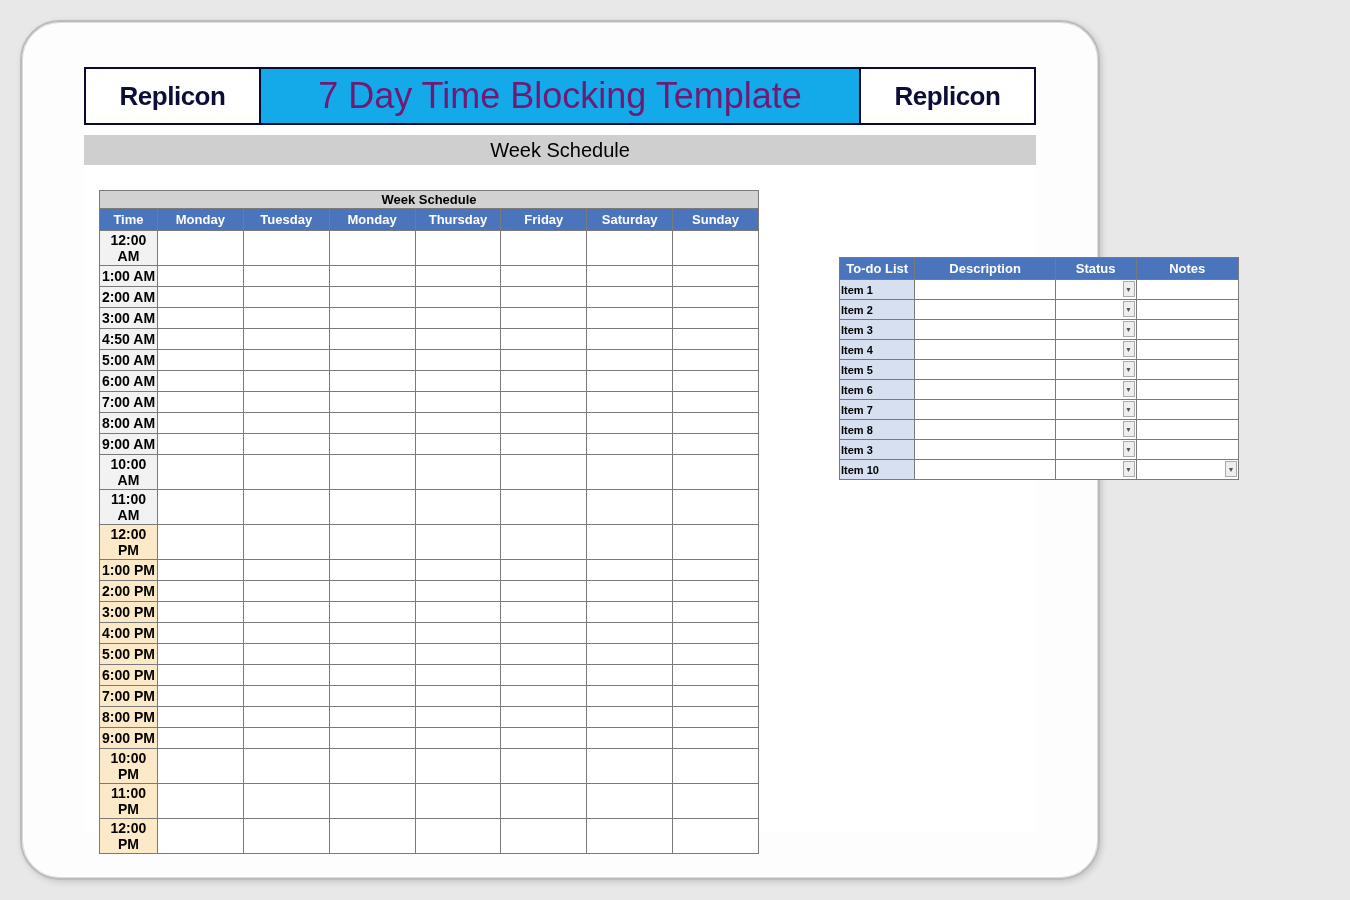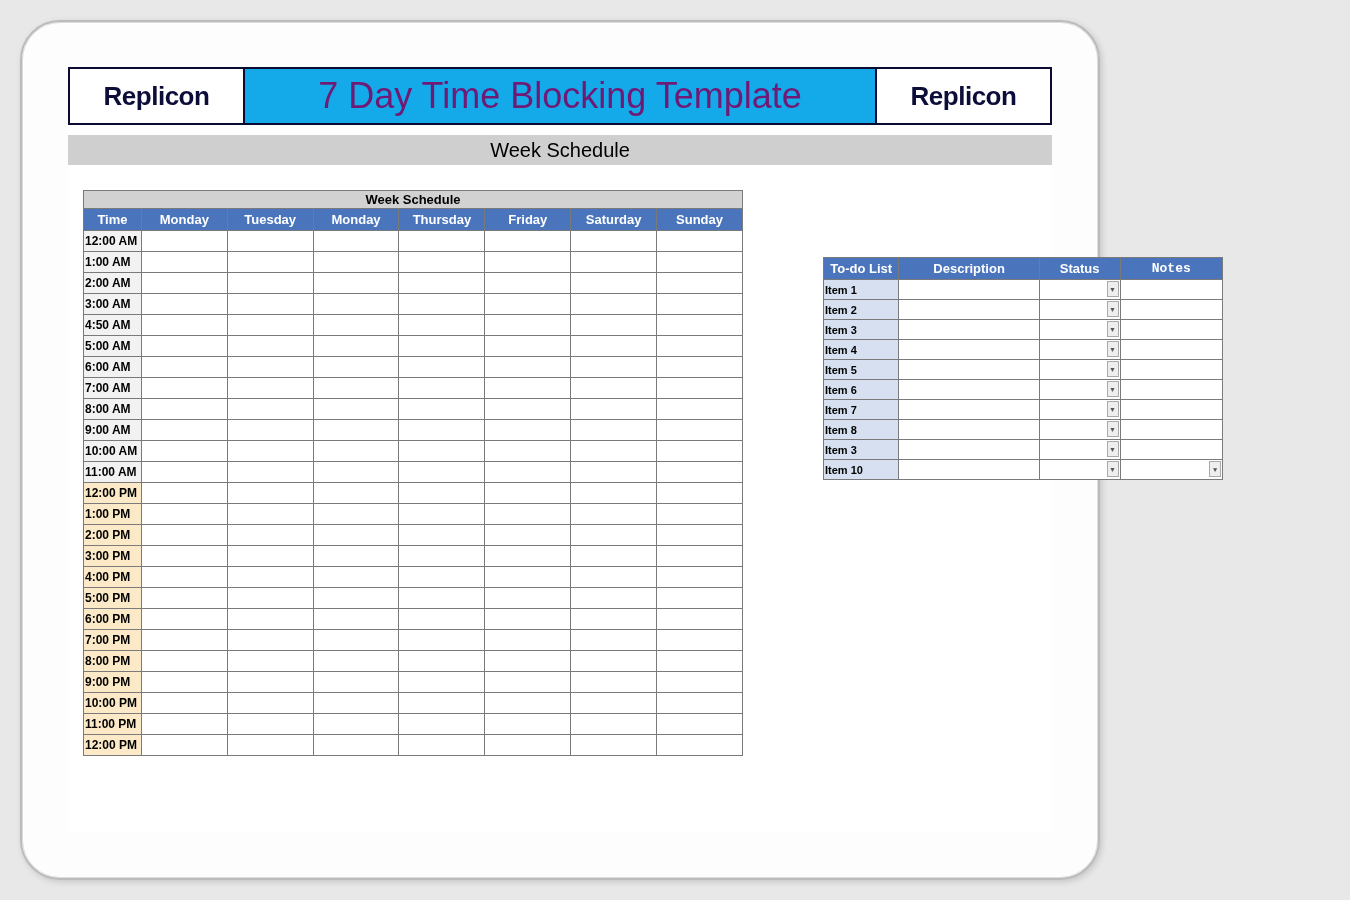--- a/index.html
+++ b/index.html
@@ -10,21 +10,21 @@
     font-family: Arial, Helvetica, sans-serif;
     width: 1350px;
     height: 900px;
   }
   .tablet-frame {
     width: 1080px;
     height: 860px;
     background: #fdfdfd;
     border: 2px solid #bbb;
     border-radius: 40px;
-    padding: 45px 46px;
+    padding: 45px 62px;
     box-shadow: 2px 2px 6px rgba(0,0,0,0.15), inset 0 0 0 1px #ddd;
     position: relative;
   }
   .screen {
     width: 100%;
     height: 100%;
     background: #fff;
     position: relative;
   }
   .header-row {
@@ -88,23 +88,23 @@
     background: #4a75bd;
     color: #fff;
     font-weight: bold;
     font-size: 13px;
     text-align: center;
     height: 22px;
     border: 1px solid #7a7a7a;
   }
   .time-col {
     width: 58px;
-    font-size: 12px;
+    font-size: 14px;
     font-weight: bold;
-    text-align: left;
+    text-align: center;
     border: 1px solid #7a7a7a;
     height: 21px;
   }
   .time-am { background: #f2f2f2; }
   .time-pm { background: #fce9c7; }
   .sched-cell {
     border: 1px solid #7a7a7a;
     height: 21px;
     width: 86px;
     background: #fff;
@@ -119,21 +119,21 @@
     height: 20px;
   }
   .todo-cell {
     border: 1px solid #7a7a7a;
     height: 20px;
     background: #fff;
     position: relative;
   }
   .desc-col { width: 130px; }
   .status-col { width: 75px; }
-  .notes-col { width: 95px; font-family: Liberation Mono, monospace; }
+  .notes-col { width: 95px; }
   .dd-arrow {
     position: absolute;
     right: 1px; top: 1px;
     width: 12px; height: 16px;
     background: #eee;
     border: 1px solid #aaa;
     font-size: 7px;
     line-height: 16px;
     text-align: center;
     color: #555;

